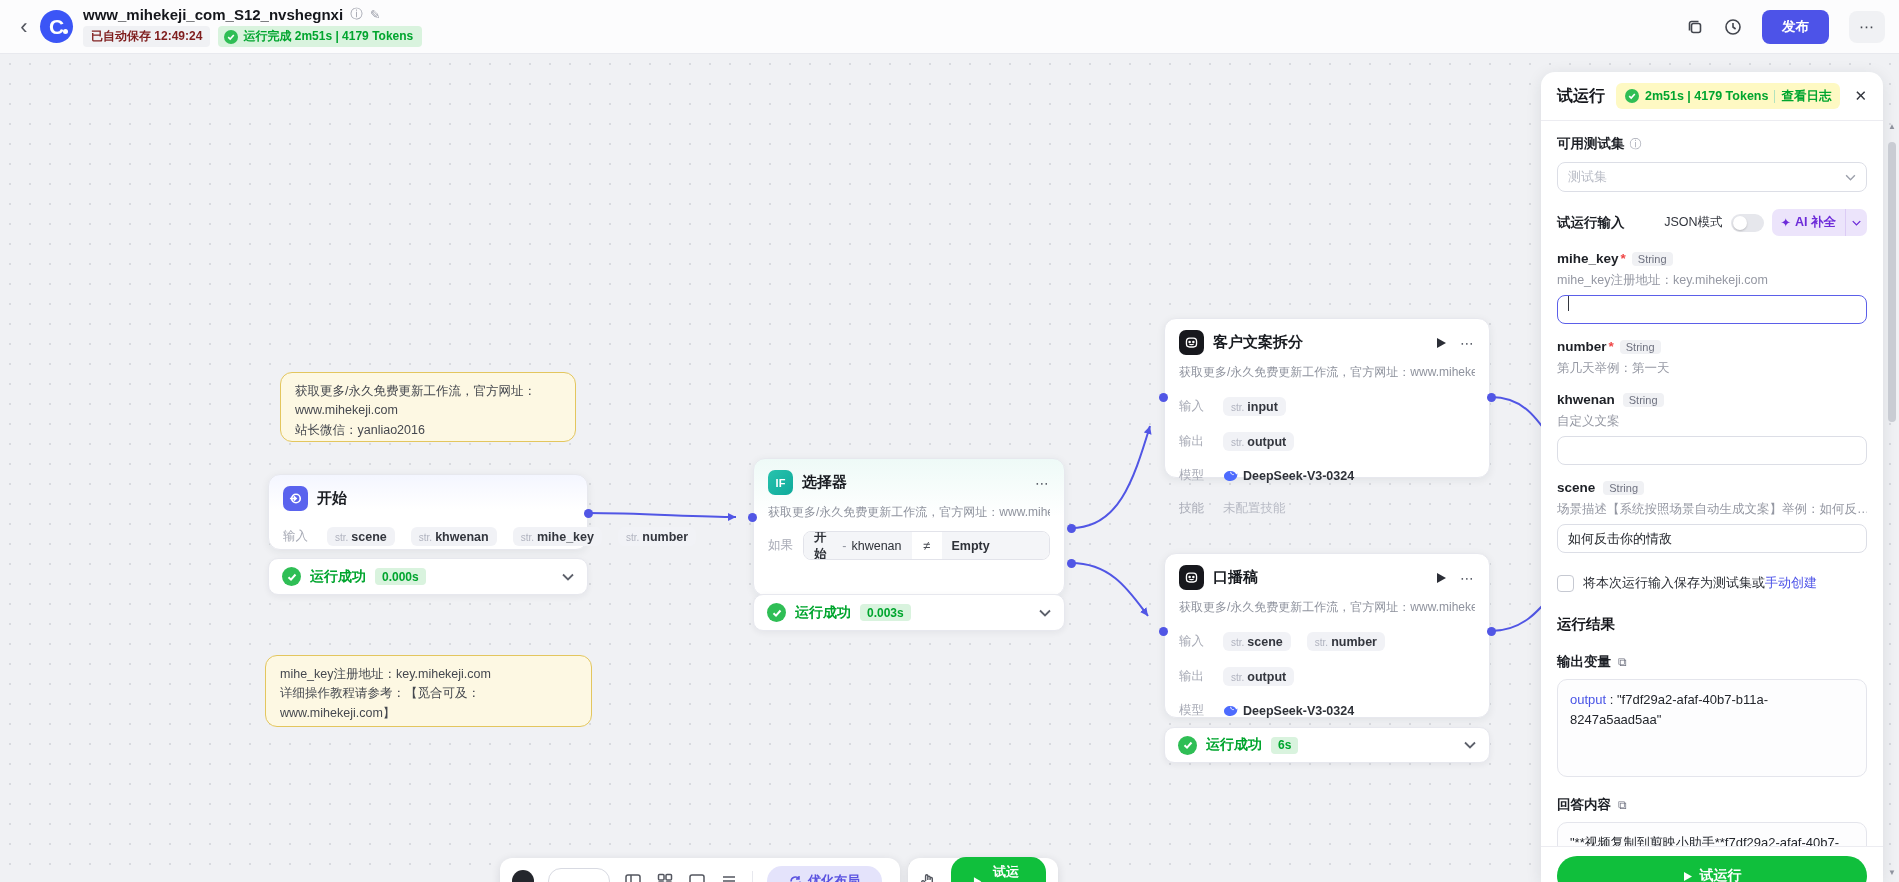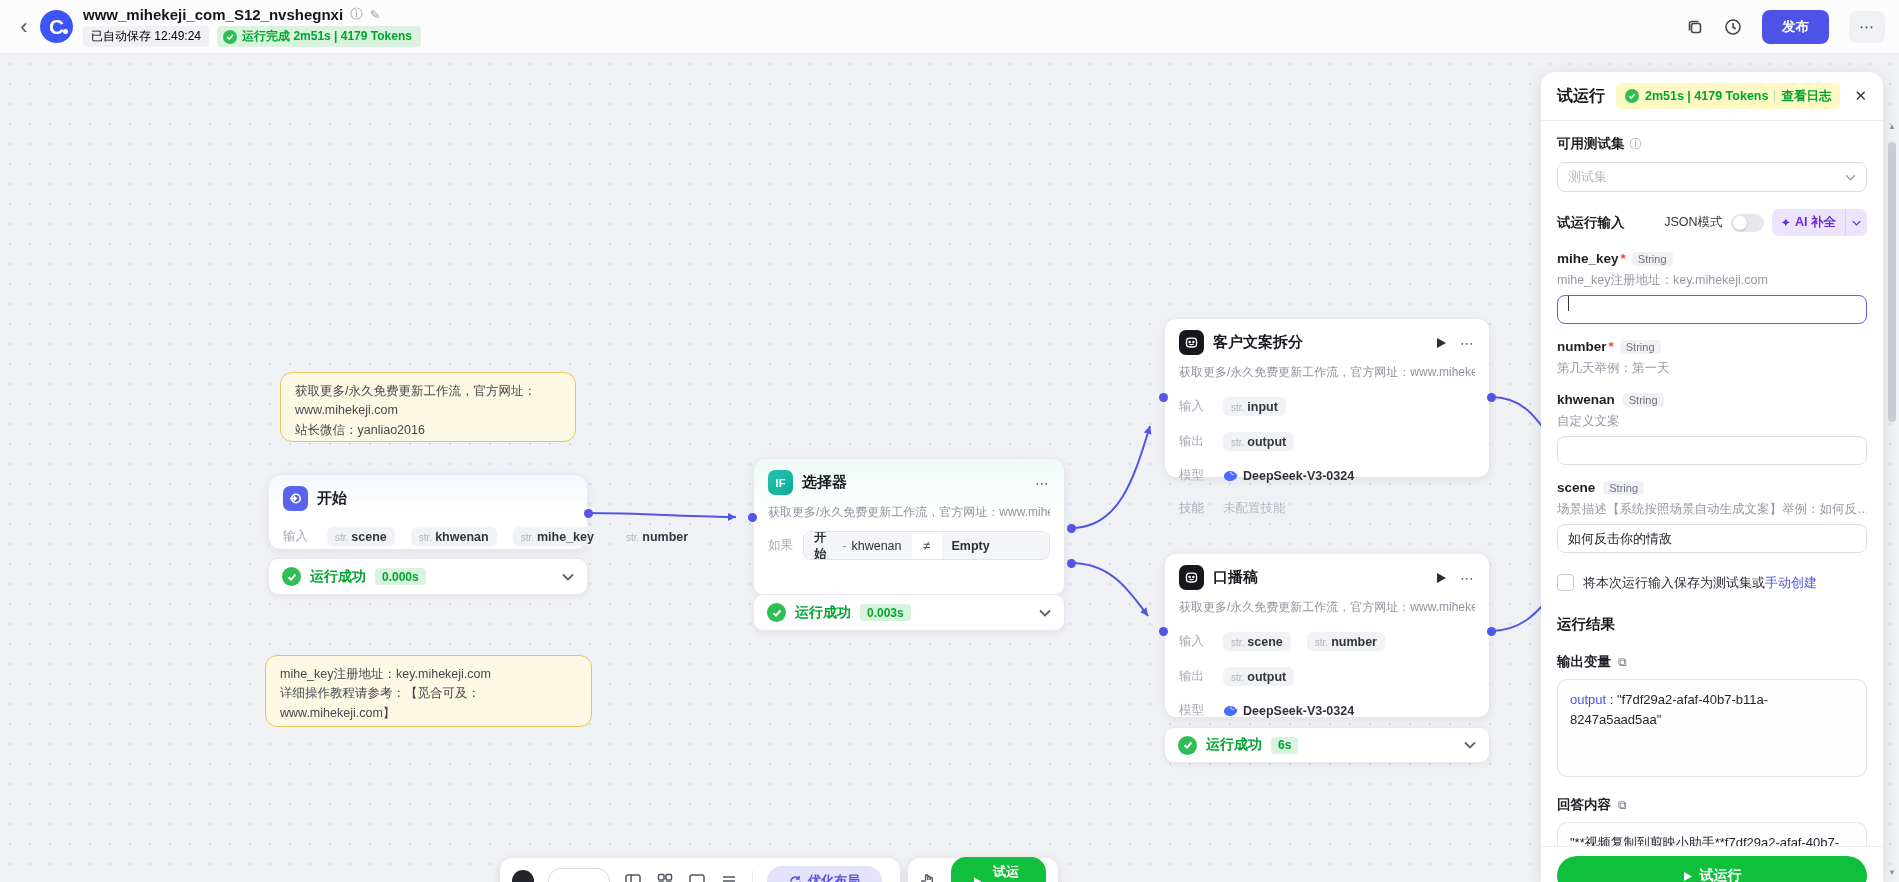--- a/index.html
+++ b/index.html
@@ -9,21 +9,21 @@
   
   .topbar { position:absolute; top:0; left:0; width:1899px; height:54px; background:#fcfcfd; border-bottom:1px solid #e8e9ee; display:flex; align-items:center; padding:0 14px; z-index:50; }
   .back { font-size:22px; color:#53565f; width:20px; text-align:center; cursor:pointer; line-height:1; }
   .logo { width:33px; height:33px; border-radius:50%; background:#3b55f6; color:#fff; font-weight:bold; font-size:21px; display:flex; align-items:center; justify-content:center; margin:0 10px 0 6px; position:relative; }
   .logo i { position:absolute; right:5px; bottom:9px; width:5px; height:5px; background:#fff; border-radius:50%; }
   .titleblock { display:flex; flex-direction:column; justify-content:center; gap:3px; }
   .titlerow { display:flex; align-items:center; gap:7px; }
   .wf-title { font-size:15px; font-weight:bold; color:#15171c; }
   .t-ic { color:#9a9da8; font-size:12.5px; }
   .badgerow { display:flex; gap:8px; align-items:center; }
-  .badge-gray { background:#f0f1f4; color:#000000; font-size:12px; padding:2px 8px; border-radius:4px; }
+  .badge-gray { background:#f0f1f4; color:#7f1d1d; font-size:12px; padding:2px 8px; border-radius:4px;font-weight:bold; }
   .badge-green { background:#d9f3de; color:#00a52e; font-size:12px; font-weight:bold; padding:2px 9px 2px 6px; border-radius:4px; display:flex; align-items:center; gap:5px; }
   .ck { width:14px; height:14px; border-radius:50%; background:#2fbe55; color:#fff; display:inline-flex; align-items:center; justify-content:center; flex:none; }
   .ck svg { width:8px; height:8px; }
   .top-right { margin-left:auto; display:flex; align-items:center; gap:20px; }
   .tool-ic { width:18px; height:18px; color:#43464e; cursor:pointer; }
   .btn-publish { background:#4d53e8; color:#fff; font-size:13.5px; font-weight:bold; border:none; border-radius:8px; padding:8px 20px; cursor:pointer; }
   .btn-more { background:#f0f1f4; color:#43464e; border:none; border-radius:8px; width:36px; height:32px; font-size:15px; letter-spacing:1px; cursor:pointer; }
 
   
   .canvas { position:absolute; top:54px; left:0; width:1899px; height:828px; overflow:hidden;
@@ -104,21 +104,21 @@
   .ai-chev { background:#ece4fb; border-left:1px solid #dccbf5; display:flex; align-items:center; padding:0 6px; color:#6d2bd9; }
   .field { margin-top:15px; }
   .f-name { font-size:13.5px; font-weight:bold; color:#1d2026; display:flex; align-items:center; gap:6px; }
   .f-req { color:#ef4444; margin-left:-4px; }
   .f-type { background:#f0f1f4; color:#6f7280; font-size:11px; font-weight:normal; border-radius:4px; padding:1px 6px; }
   .f-desc { font-size:12.5px; color:#9598a3; margin-top:6px; white-space:nowrap; overflow:hidden; }
   .f-input { margin-top:6px; width:100%; height:29px; border:1px solid #dcdee6; border-radius:8px; padding:0 10px; font-size:13px; color:#23262c; font-family:inherit; background:#fff; outline:none; }
   .f-input-wrap { position:relative; }
   .f-input.focused { border:1.6px solid #5b5fe9; }
   .caret { position:absolute; left:11px; top:7px; width:1.2px; height:15px; background:#33363e; }
-  .saverow { margin-top:21px; display:flex; align-items:flex-start; gap:9px; font-size:13px; color:#2a2d34; }
+  .saverow { margin-top:21px; display:flex; align-items:flex-end; gap:9px; font-size:13px; color:#2a2d34; }
   .cbox { width:17px; height:17px; border:1.4px solid #c6c9d2; border-radius:4px; background:#fff; cursor:pointer; flex:none; }
   .savelink { color:#4d53e8; cursor:pointer; }
   .result-title { margin-top:23px; font-size:14.5px; font-weight:bold; color:#15171c; }
   .out-label { margin-top:19px; font-size:13.5px; font-weight:bold; color:#1d2026; display:flex; align-items:center; gap:7px; }
   .copy-ic { color:#6f7280; font-size:12px; font-weight:normal; cursor:pointer; }
   .out-box { margin-top:8px; border:1px solid #e4e5ec; border-radius:10px; background:#fdfdfe; padding:10px 12px; font-size:13px; line-height:1.5; color:#23262c; }
   .out-box.vars { height:98px; }
   .out-key { color:#4954e6; }
   .ans-box { margin-top:8px; border:1px solid #e4e5ec; border-radius:10px; background:#fdfdfe; padding:10px 12px; font-size:13px; line-height:1.6; color:#23262c; height:66px; overflow:hidden; }
   .p-foot { position:absolute; left:0; right:0; bottom:-26px; border-top:1px solid #ececf1; background:#fff; padding:9px 16px 12px; }

